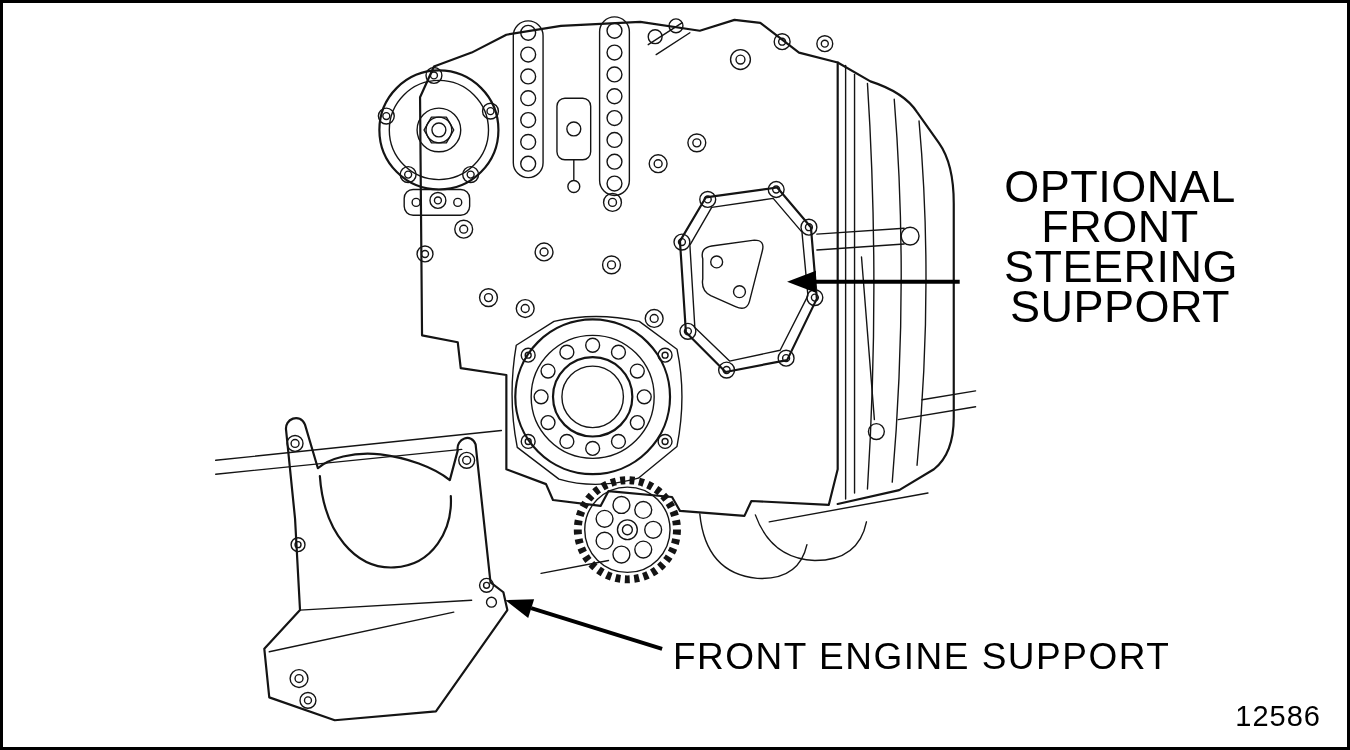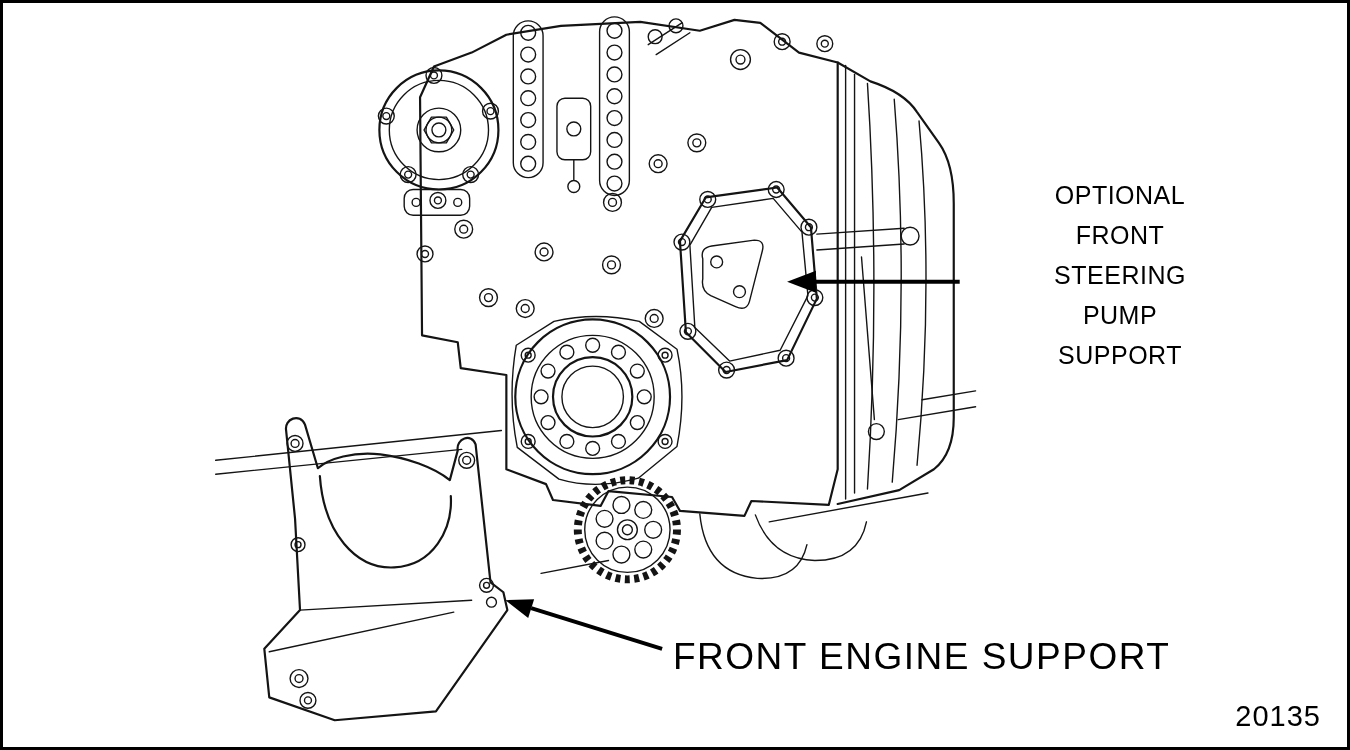--- a/index.html
+++ b/index.html
@@ -17,22 +17,22 @@
 
   
   .ln   { fill: none; stroke: #141414; stroke-width: 2.2; stroke-linejoin: round; stroke-linecap: round; }
   .thin { stroke-width: 1.4; }
   .gear-teeth { fill: none; stroke: #141414; stroke-width: 8; stroke-dasharray: 5 4.5; }
   .arrow-line { stroke: #000; stroke-width: 4; stroke-linecap: butt; }
   .arrow-head { fill: #000; stroke: none; }
 
   .label { position: absolute; color: #000; }
   .pump-label {
-    left: 1001px; top: 172px; width: 232px;
-    text-align: center; font-size: 25px; line-height: 40px; letter-spacing: 0.5px;
+    left: 1001px; top: 164px; width: 232px;
+    text-align: center; font-size: 45px; line-height: 40px; letter-spacing: 0.5px;
   }
   .support-label {
     left: 670px; top: 633px;
     font-size: 37px; letter-spacing: 1.5px; white-space: nowrap; text-align: right;
   }
   .fig-number {
     right: 26px; top: 697px;
     font-size: 29px; letter-spacing: 1px;
   }
 </style>
@@ -246,21 +246,20 @@
     <g>
       <line class="arrow-line" x1="662" y1="651" x2="530" y2="610"></line>
       <polygon class="arrow-head" points="504,602 533,601 527,620"></polygon>
     </g>
   </svg>
 
   <div class="label pump-label">
     <div>OPTIONAL</div>
     <div>FRONT</div>
     <div>STEERING</div>
-    <div>PUMP</div>
     <div>SUPPORT</div>
   </div>
 
   <div class="label support-label">FRONT ENGINE SUPPORT</div>
 
-  <div class="label fig-number">20135</div>
+  <div class="label fig-number">12586</div>
 
 </div>
 
 </body></html>

